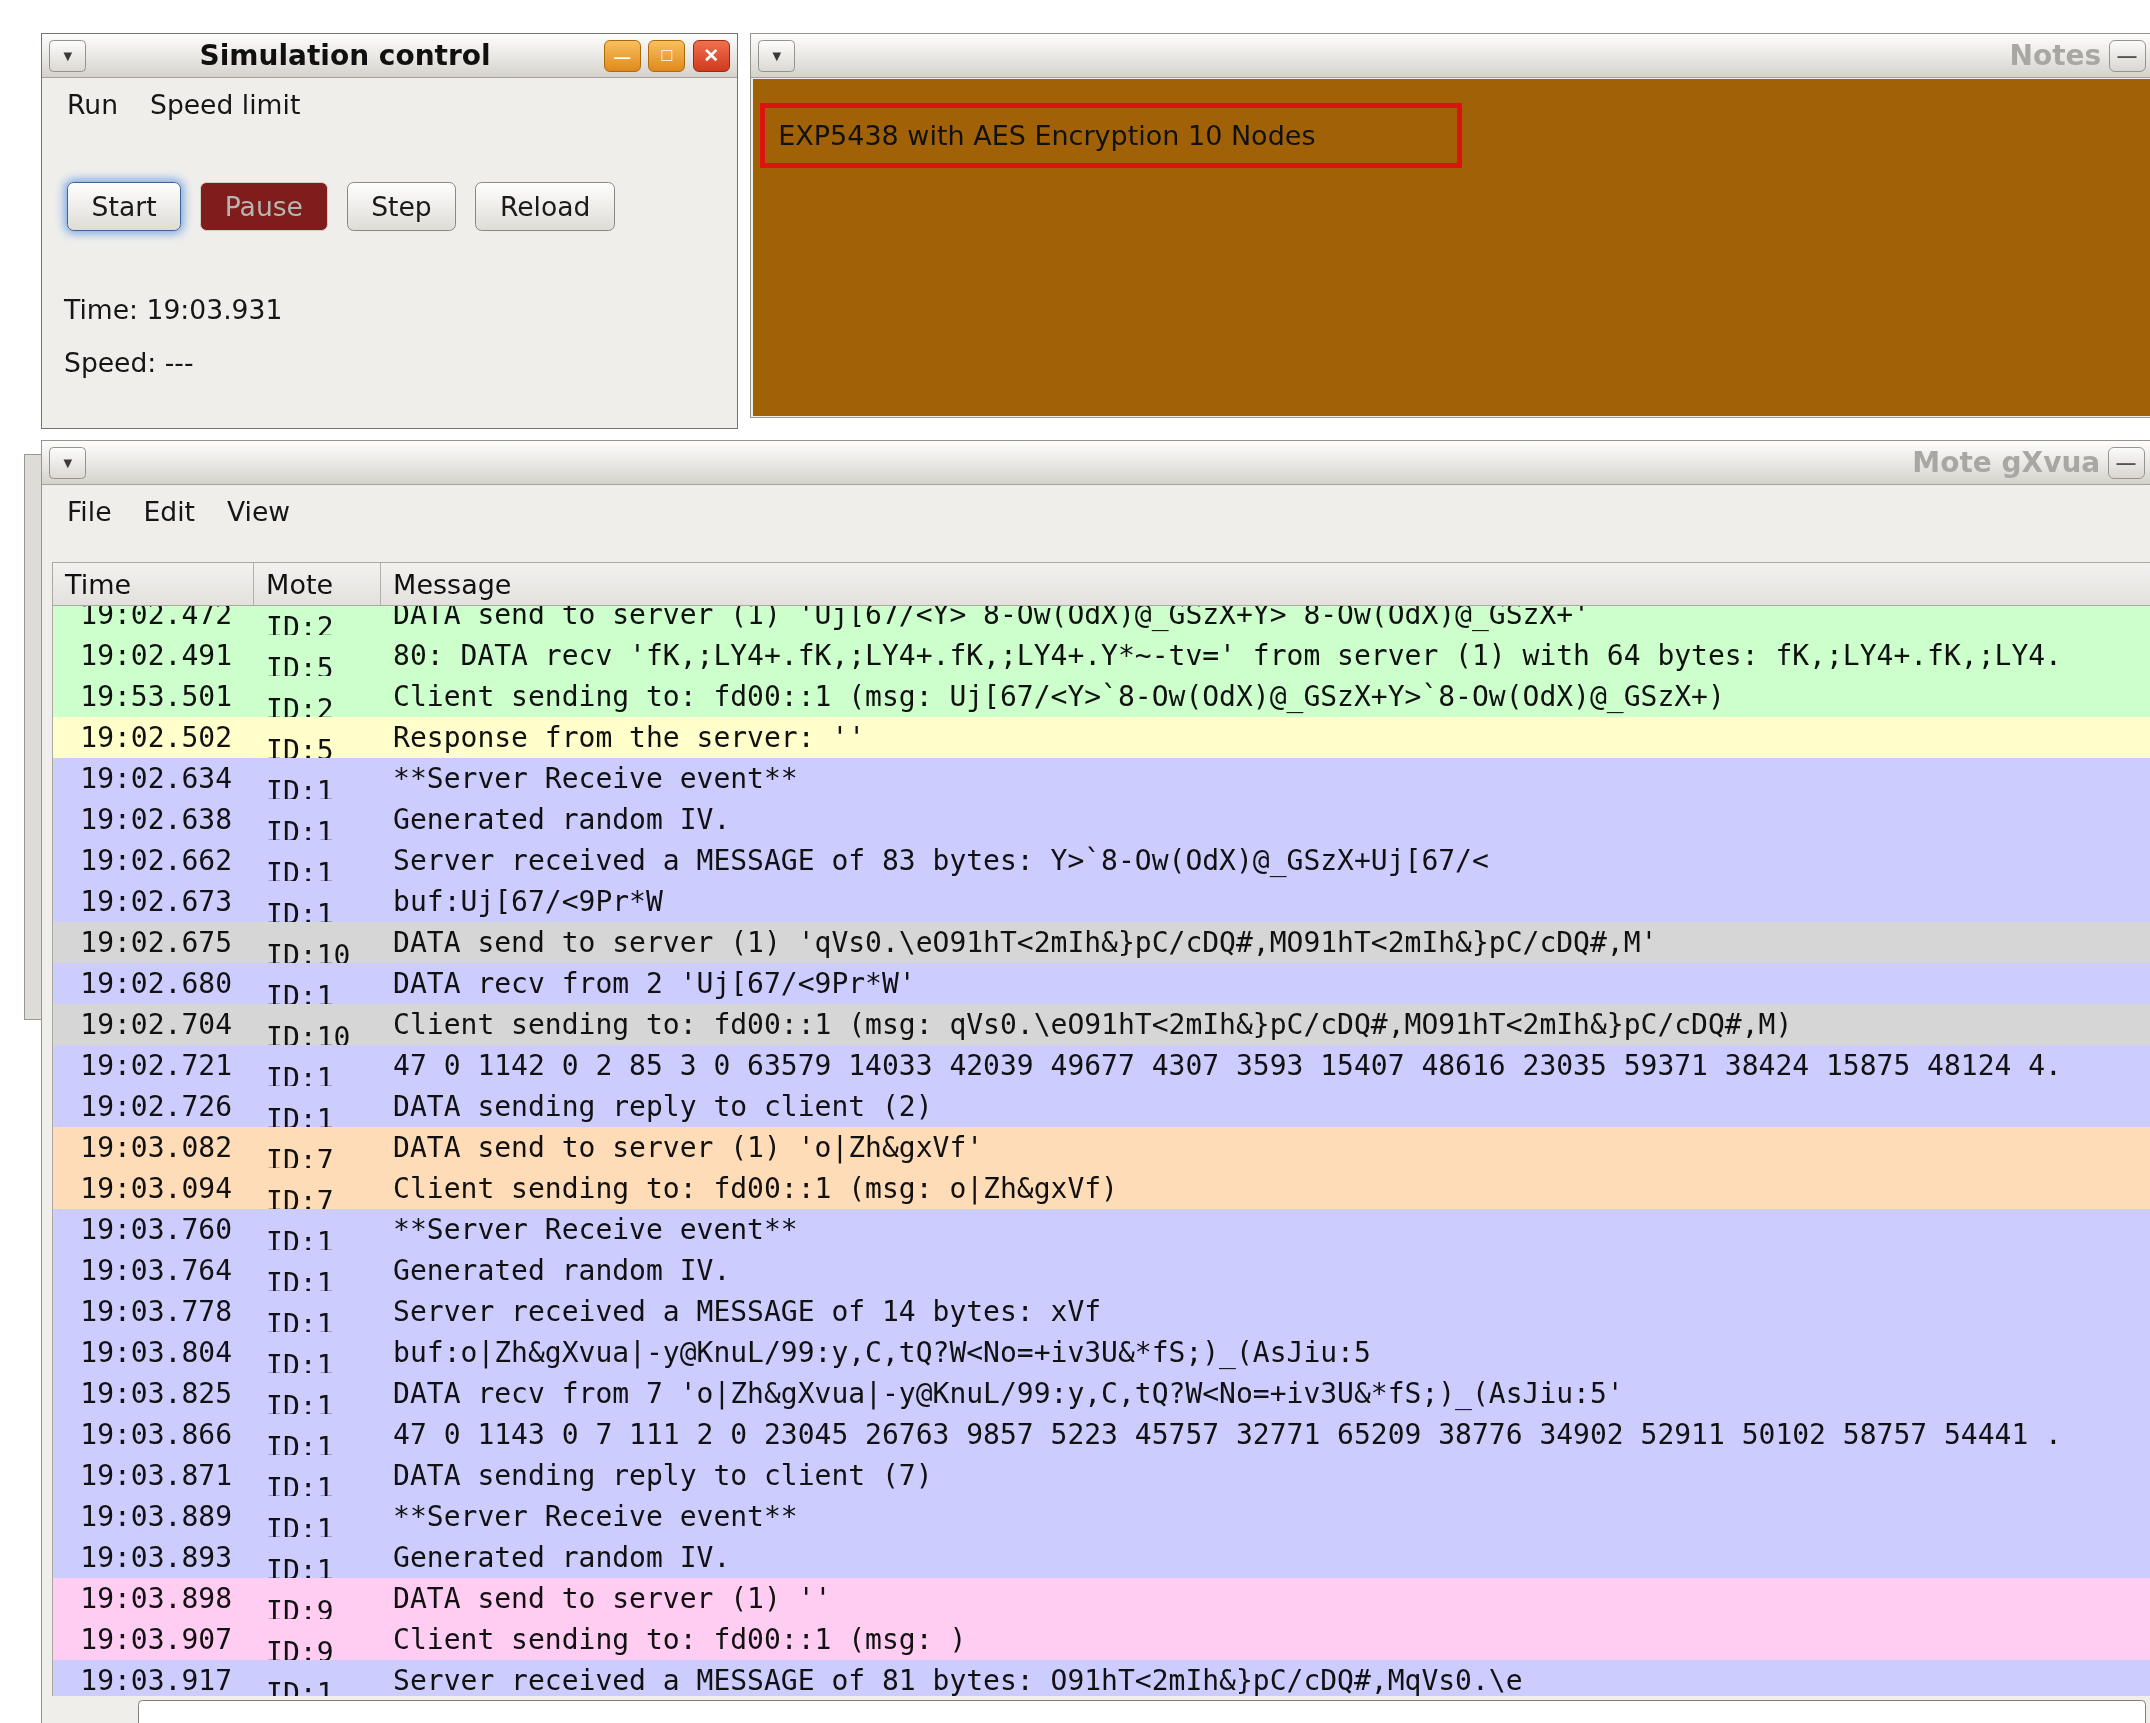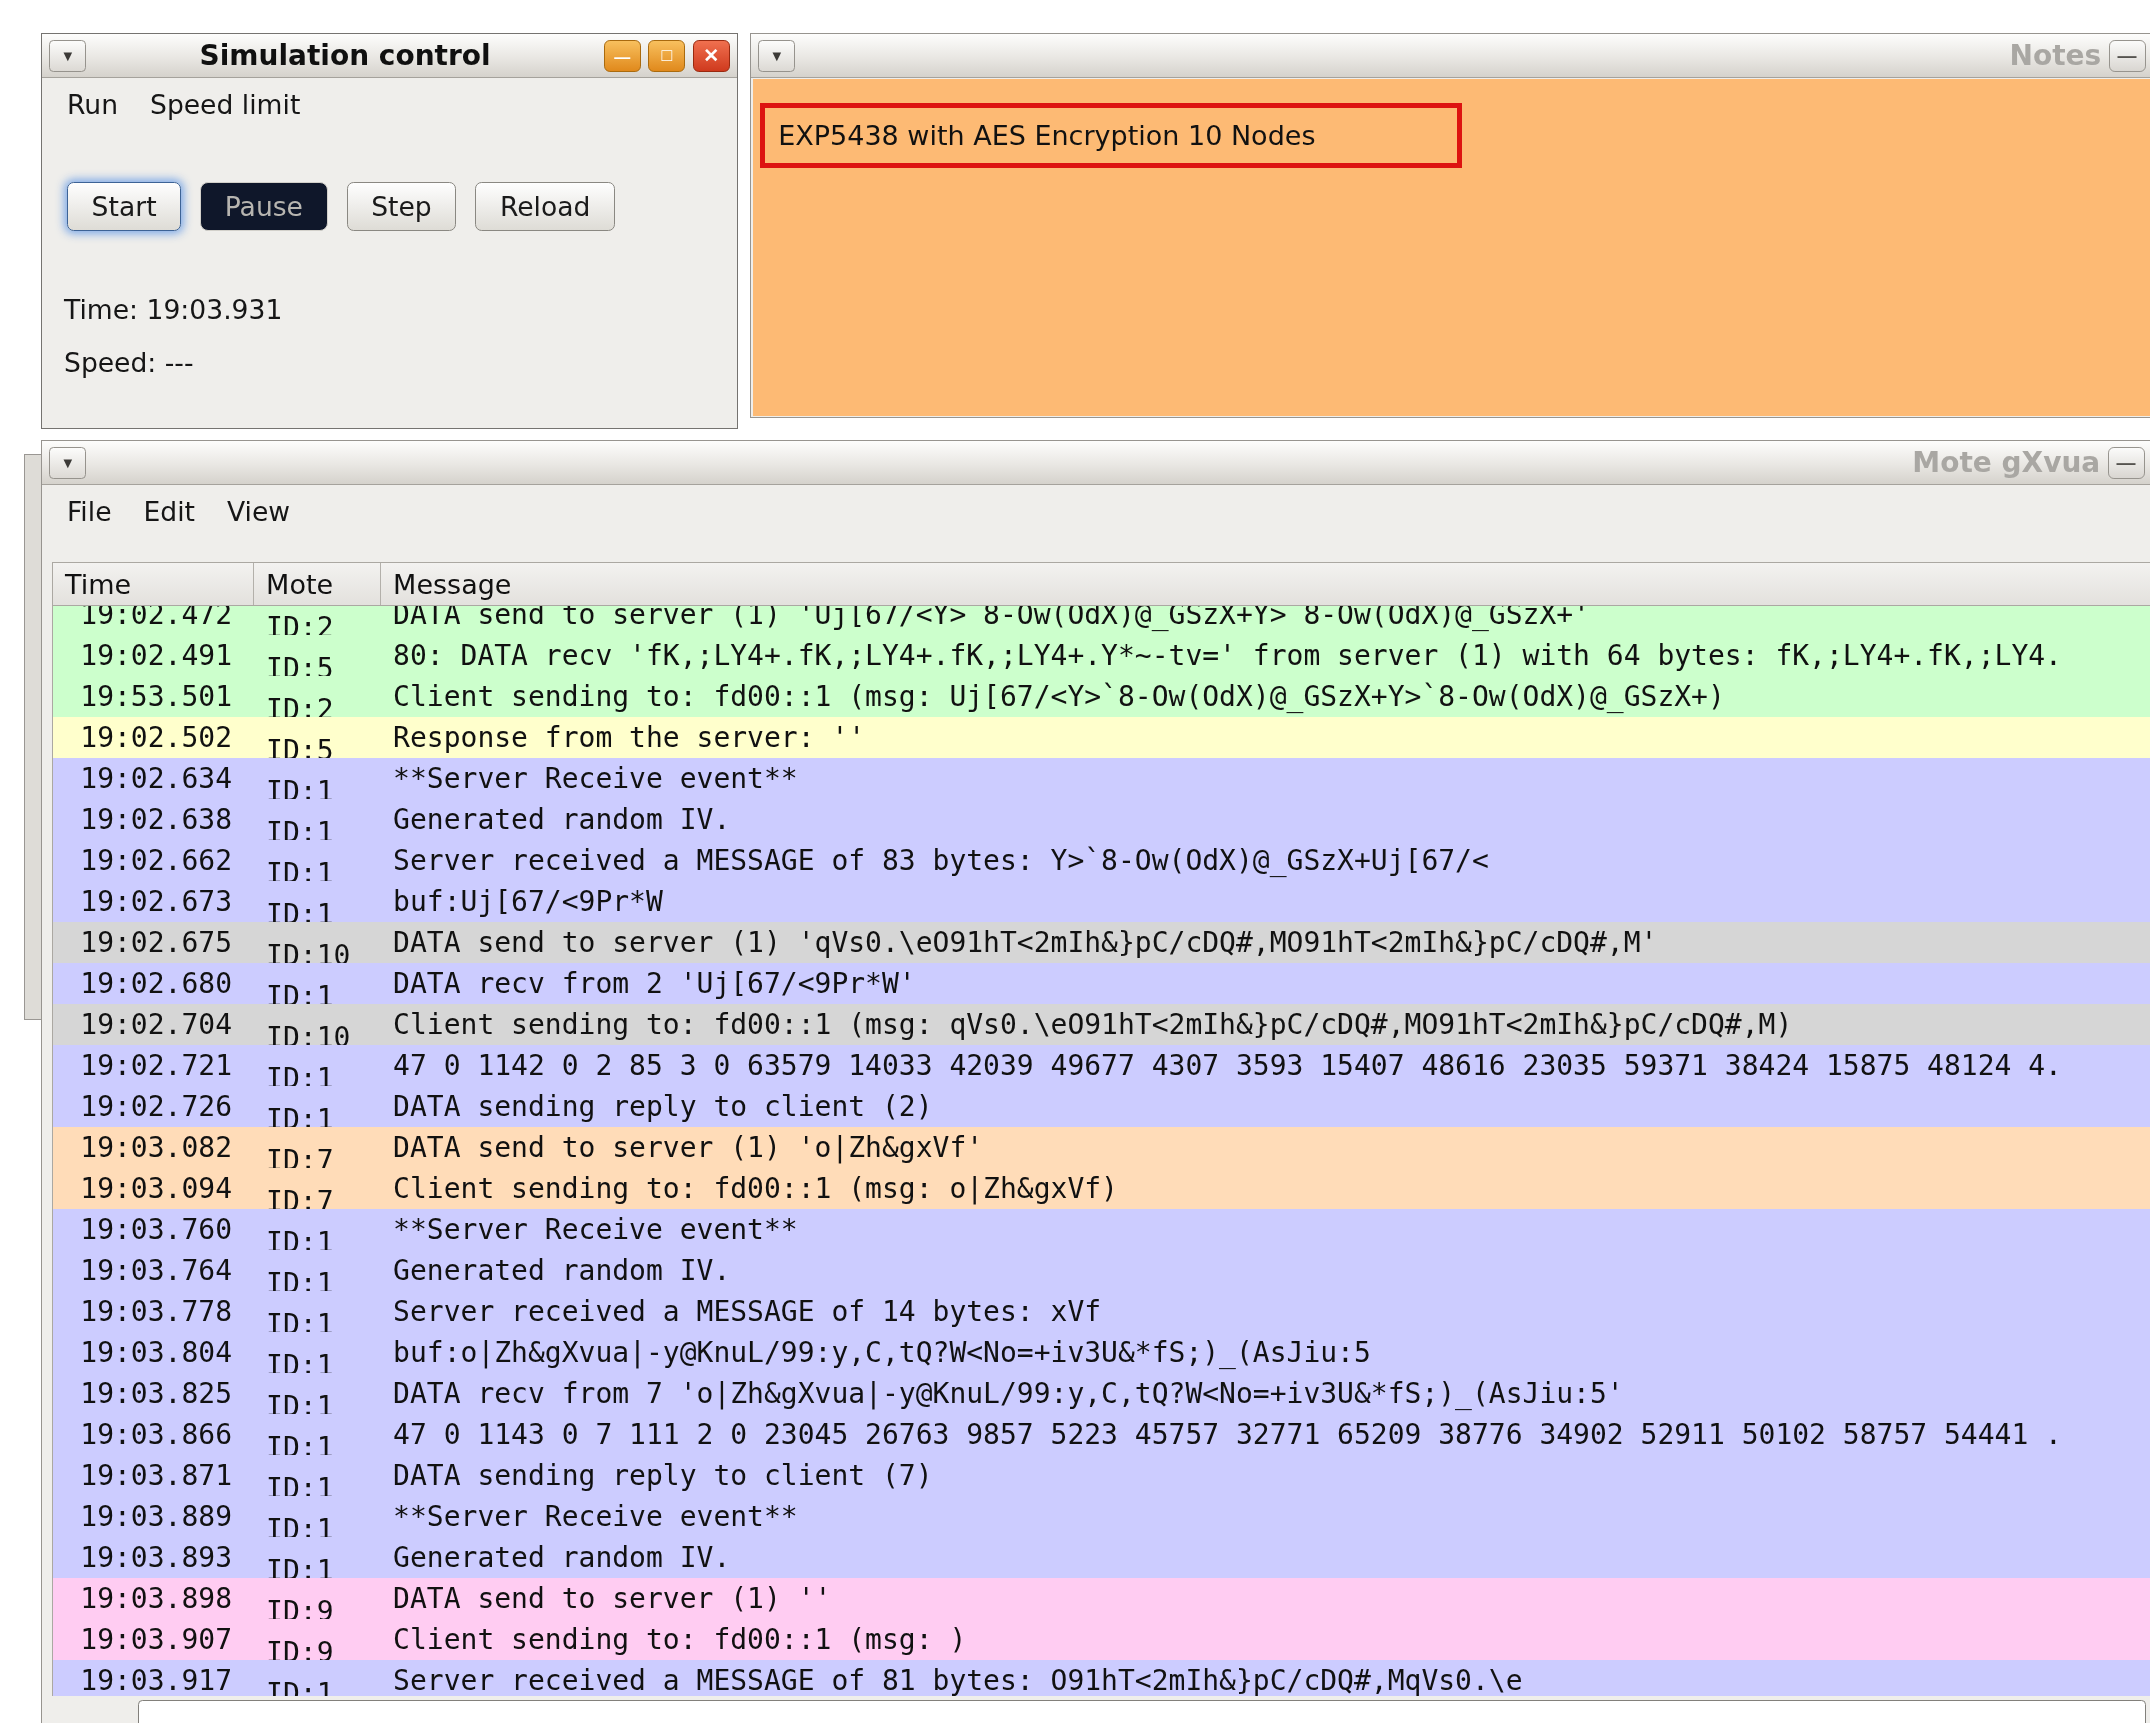--- a/index.html
+++ b/index.html
@@ -35,28 +35,28 @@
   
   #sim-win { left:41px; top:33px; width:697px; height:396px; }
   .menubar { position:absolute; top:32px; left:0; right:0; height:77px; display:flex;
              align-items:center; padding-left:25px; }
   .menu-item { font-size:26.6px; color:#161616; margin-right:32px; cursor:pointer; }
   .btn-row { position:absolute; top:148px; left:25px; display:flex; gap:19px; }
   .btn { font-family:inherit; font-size:26.6px; color:#1a1a1a; padding:8px 23.6px;
          border:1.5px solid #8a8882; border-radius:6.6px;
          background:linear-gradient(#fefefe,#dedcd6); cursor:pointer; }
   .btn.focus { border:1.5px solid #3d6396; box-shadow:0 0 8.9px 3px rgba(110,160,230,0.85); }
-  .btn.disabled { color:#b7b5b0; border-color:#d2d0ca; background:#0f172a;border-radius:8px; }
+  .btn.disabled { color:#b7b5b0; border-color:#d2d0ca; background:#7f1d1d; }
   .sim-label { position:absolute; left:22px; font-size:26.6px; color:#161616; }
   #time-label { top:260px; }
   #speed-label { top:313px; }
 
   
   #notes-win { left:750px; top:33px; width:1404px; height:385px; }
-  .notes-body { position:absolute; top:45px; left:1.5px; right:1.5px; bottom:1.5px; background:#fdba74; }
+  .notes-body { position:absolute; top:45px; left:1.5px; right:1.5px; bottom:1.5px; background:#a16207; }
   .annotation { position:absolute; left:7.4px; top:23.6px; width:702px; height:65px;
                 border:5.2px solid #dd1310; display:flex; align-items:center; padding-left:13.3px; }
   .annotation span { font-size:27px; color:#111; white-space:nowrap; }
 
   
   #mote-win { left:41px; top:440px; width:2112px; height:1289px; }
   .table-header { position:absolute; top:121px; left:10.3px; right:0; height:44px; display:flex;
                   background:linear-gradient(#f3f2f0,#e3e1dd);
                   border-top:0.7px solid #aba8a2; border-bottom:0.7px solid #aba8a2;
                   border-left:0.7px solid #aba8a2; font-size:27px; color:#111; }

